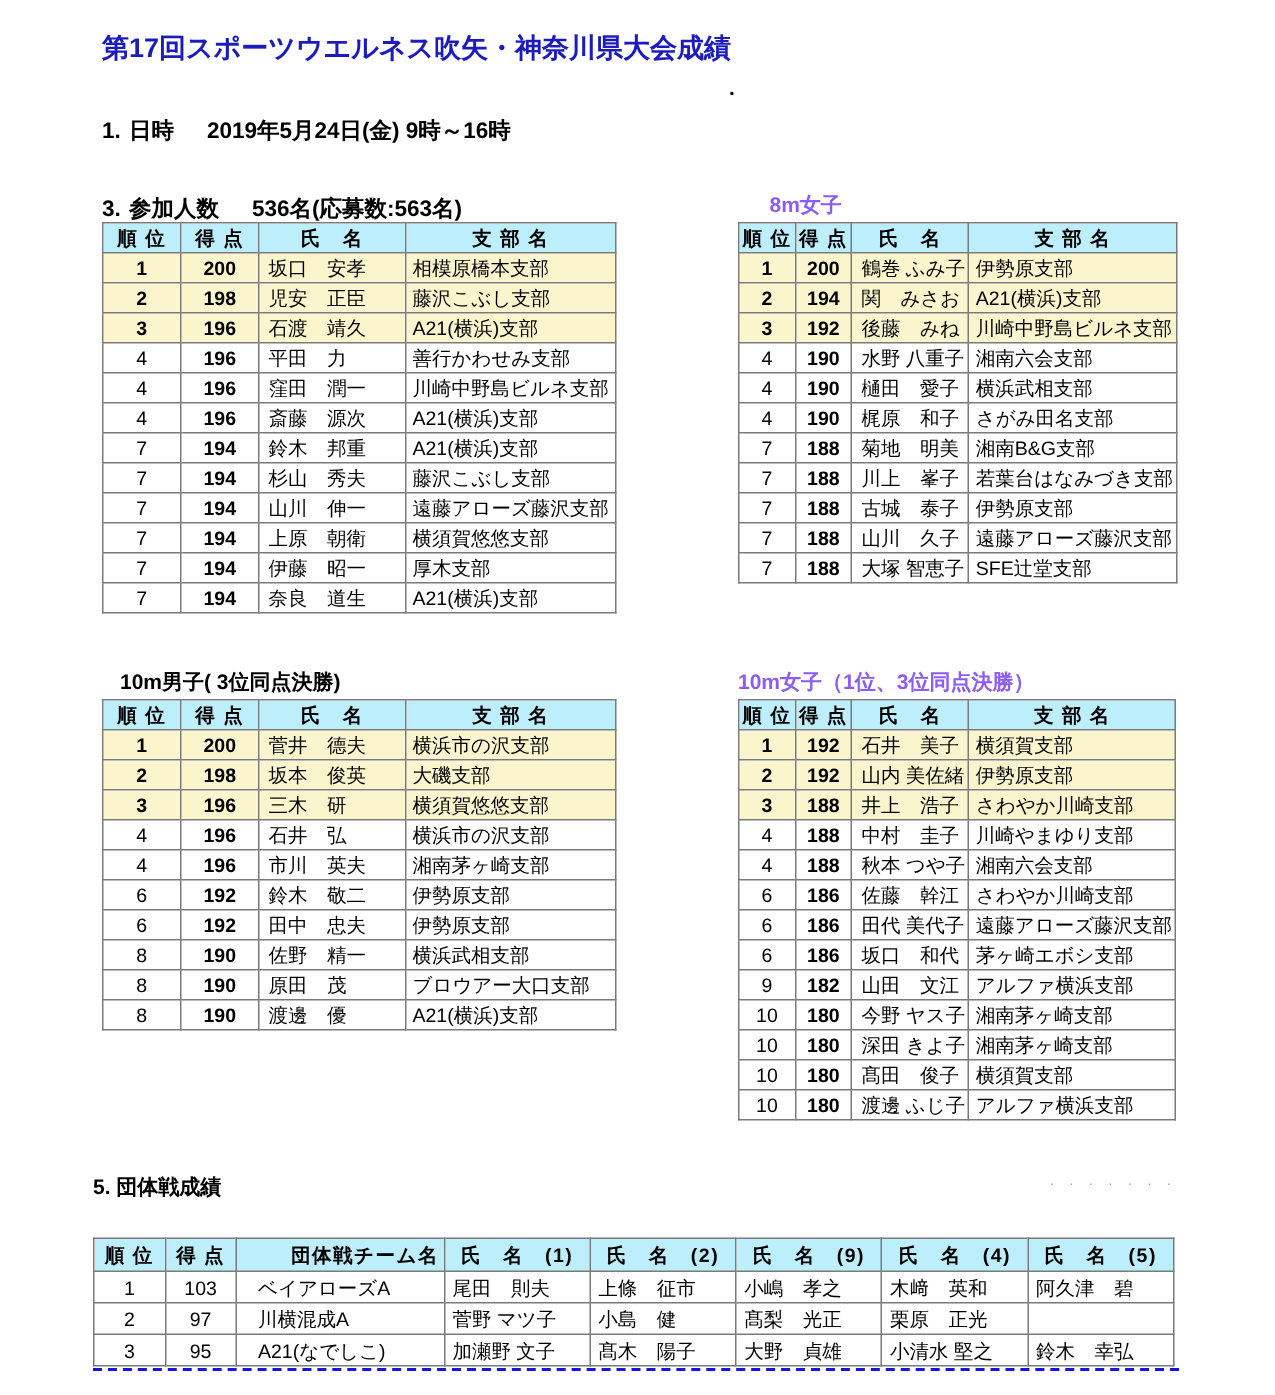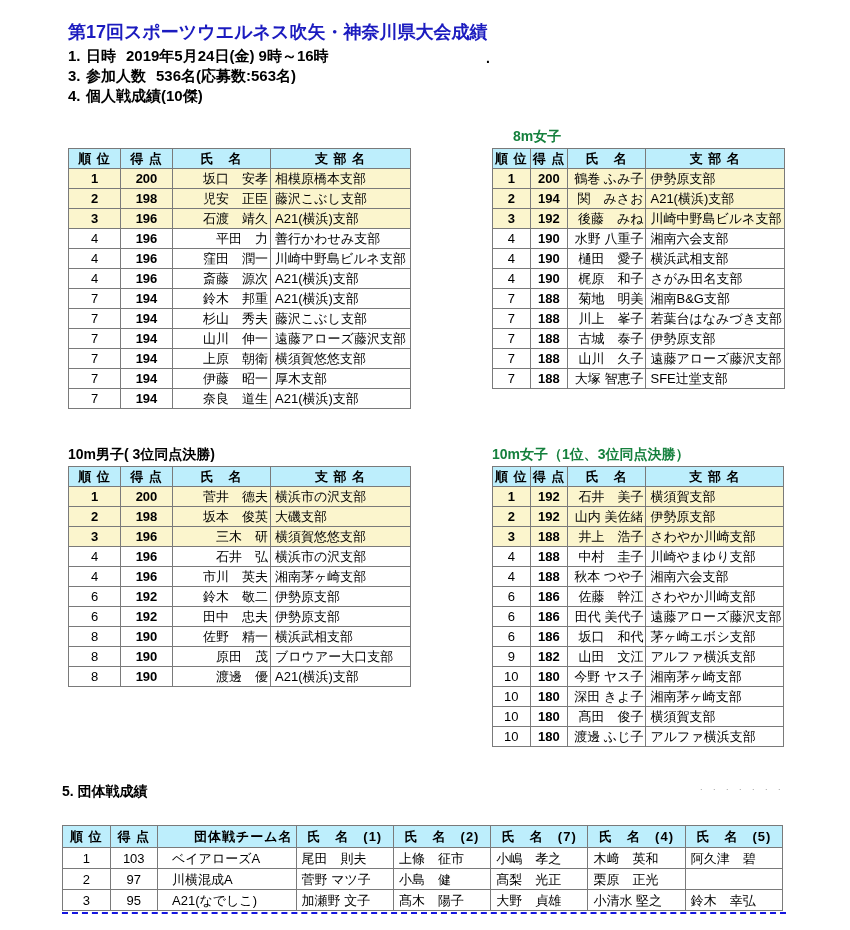--- a/index.html
+++ b/index.html
@@ -42,32 +42,32 @@
     top: 46px;
     font-size: 15px;
     font-weight: bold;
     line-height: 20px;
     color: #000;
   }
   .meta-line {
     white-space: nowrap;
   }
   .meta-num { display: inline-block; width: 18px; }
-  .meta-label { display: inline-block; }
-  .meta-val { margin-left: 10px; }
+  .meta-label { display: inline-block; margin-top: 32px; }
+  .meta-val { margin-left: 22px; }
 
   
   .tbl-caption {
     position: absolute;
     font-size: 14px;
     font-weight: bold;
     white-space: nowrap;
     color: #000;
   }
-  .tbl-caption.red { color: #15803d; }
+  .tbl-caption.red { color: #8b5cf6; }
 
   
   table.rt {
     position: absolute;
     border-collapse: collapse;
     font-size: 13px;
     table-layout: fixed;
     background: #fff;
   }
   table.rt th, table.rt td {
@@ -81,39 +81,39 @@
   }
   table.rt th {
     background: #bdeefc;
     text-align: center;
     font-weight: bold;
     letter-spacing: 1px;
     font-size: 13px;
   }
   table.rt td.c-rank { text-align: center; width: 52px; }
   table.rt td.c-score { text-align: center; width: 52px; font-weight: bold; margin-left: 35px; }
-  table.rt td.c-name { text-align: right; width: 98px; padding-left: 6px; }
+  table.rt td.c-name { text-align: left; width: 98px; padding-left: 6px; }
   table.rt td.c-branch { text-align: left; width: 140px; padding-left: 4px; margin-left: 36px; }
   table.rt th.c-rank { width: 52px; }
   table.rt th.c-score { width: 52px; }
   table.rt th.c-name { width: 98px; }
   table.rt th.c-branch { width: 140px; }
   table.rt tr.hi td { background: #fbf5cd; }
   table.rt tr.hi td.c-rank,
   table.rt tr.hi td.c-score { font-weight: bold; }
 
   
   #tbl-8m-men   { left: 68px;  top: 148px; }
   #tbl-8m-women { left: 492px; top: 148px; }
   #tbl-10m-men  { left: 68px;  top: 466px; }
   #tbl-10m-women{ left: 492px; top: 466px; }
 
   #cap-8m-men   { left: 68px;  top: 128px; margin-top: 48px; }
   #cap-8m-women { left: 513px; top: 128px; }
-  #cap-10m-men  { left: 68px;  top: 446px; }
+  #cap-10m-men  { left: 80px;  top: 446px; }
   #cap-10m-women{ left: 492px; top: 446px; }
 
   
   .team-heading {
     position: absolute;
     left: 62px;
     top: 783px;
     font-size: 14px;
     font-weight: bold;
     white-space: nowrap;
@@ -538,21 +538,21 @@
   <div class="dot-marks">. . . . . . .</div>
 
   <table class="tt">
     <thead>
       <tr id="tt-headrow">
         <th class="t-rank">順 位</th>
         <th class="t-score">得 点</th>
         <th class="t-team">団体戦チーム名</th>
         <th class="t-member">氏　名　(1)</th>
         <th class="t-member">氏　名　(2)</th>
-        <th class="t-member">氏　名　(7)</th>
+        <th class="t-member">氏　名　(9)</th>
         <th class="t-member">氏　名　(4)</th>
         <th class="t-member">氏　名　(5)</th>
       </tr>
     </thead>
     <tbody>
         <tr>
           <td class="t-rank">1</td>
           <td class="t-score">103</td>
           <td class="t-team">ベイアローズA</td>
           <td class="t-member">尾田　則夫</td>

